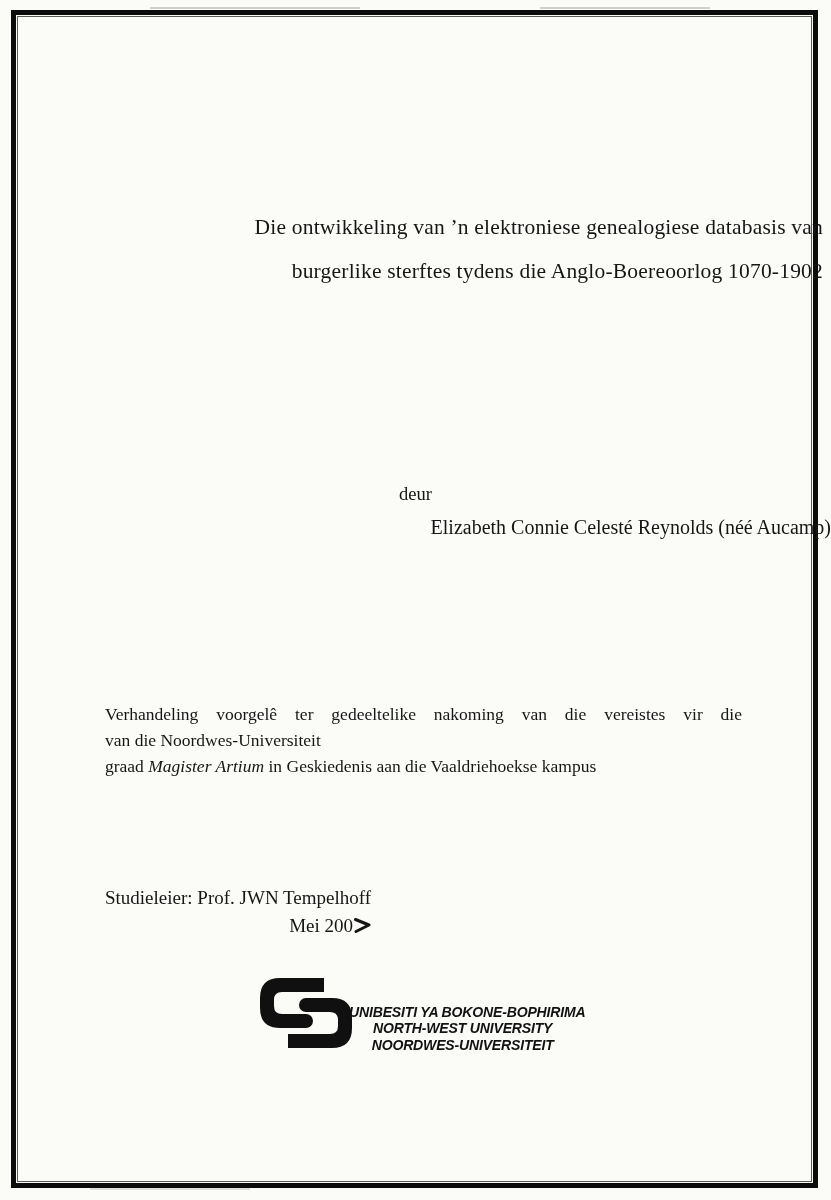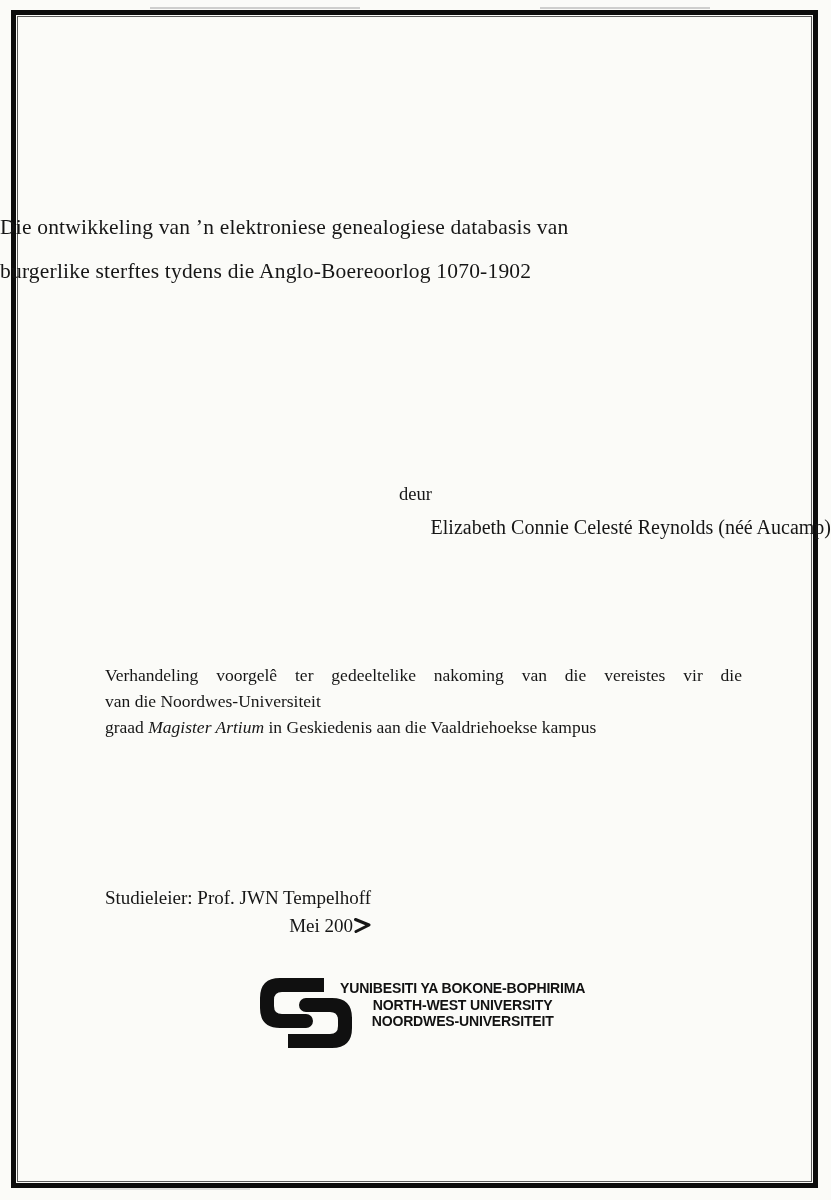--- a/index.html
+++ b/index.html
@@ -30,22 +30,22 @@
     border: 1px solid #5a5a5a;
   }
   .scan-artifact {
     position: absolute;
     background: #8a8a8a;
     opacity: 0.38;
     height: 2px;
   }
   .title-block {
     position: absolute;
-    left: 0; right: 14px; top: 206px;
-    text-align: left;
+    left: 0; right: 8px; top: 206px;
+    text-align: right;
     font-size: 21.5px;
     line-height: 43.5px;
     letter-spacing: 0.2px;
   }
   .byline {
     position: absolute;
     left: 0; right: 0; top: 436px;
     text-align: center;
     font-size: 18.5px;
     margin-top: 48px;
@@ -59,38 +59,40 @@
   .submission-block {
     position: absolute;
     left: 105px; top: 662px;
     width: 637px;
     font-size: 17.5px;
     line-height: 26px;
   }
   .submission-block .justified {
     text-align: justify;
     text-align-last: justify;
+    margin-top: 39px;
   }
   .supervisor-block {
     position: absolute;
     left: 105px; top: 884px;
     font-size: 19px;
     line-height: 27.5px;
   }
   .date-line { white-space: nowrap; text-align: right; }
   .handwritten-seven {
     display: inline-block;
     vertical-align: -2px;
     margin-left: 1px;
   }
   .logo {
     position: absolute;
     left: 258px; top: 973px;
     display: flex;
-    align-items: flex-start;
+    align-items: flex-end;
+    font-style: italic;
   }
   .logo-mark { display: block; }
   .logo-text {
     margin-left: -32px;
     padding-top: 7px;
     width: 290px;
     text-align: center;
     font-family: "Liberation Sans", sans-serif;
     font-weight: 700;
     font-size: 14.5px;

